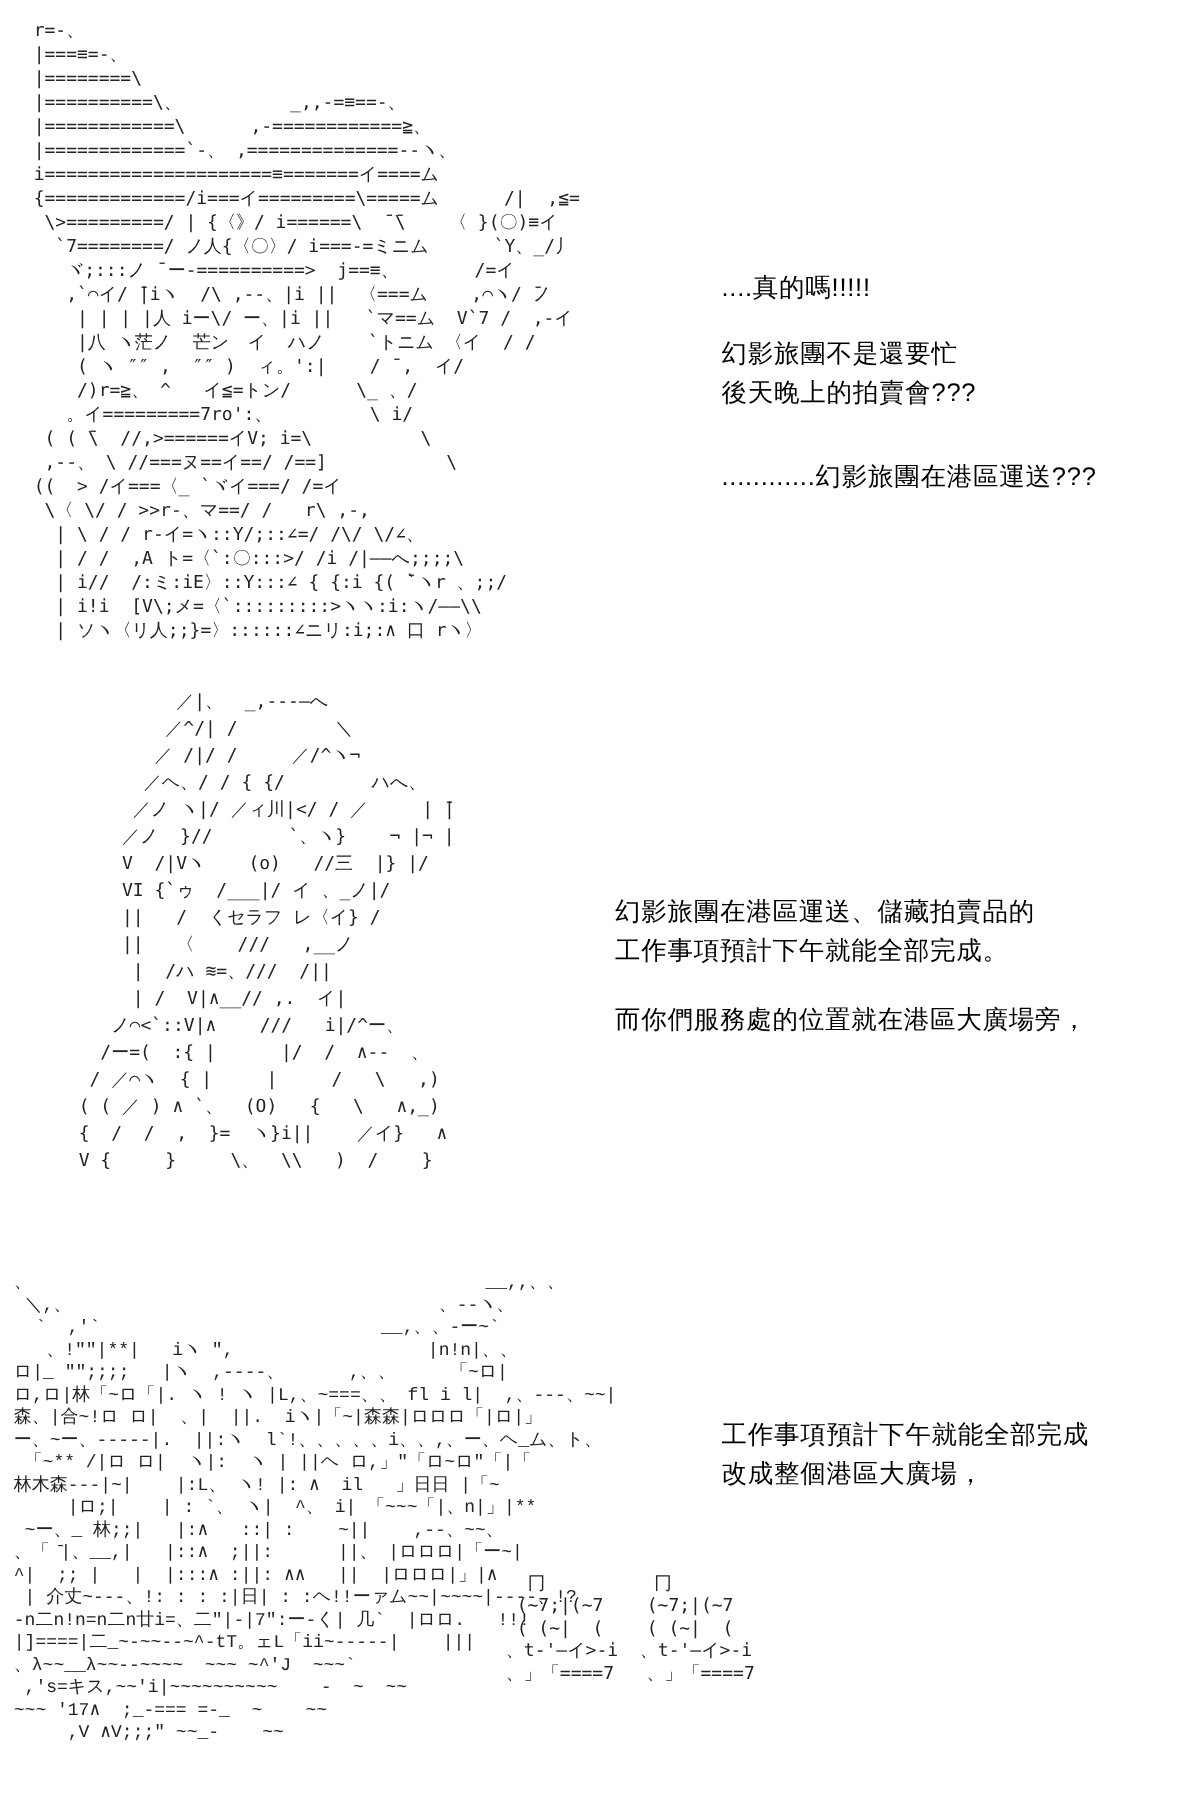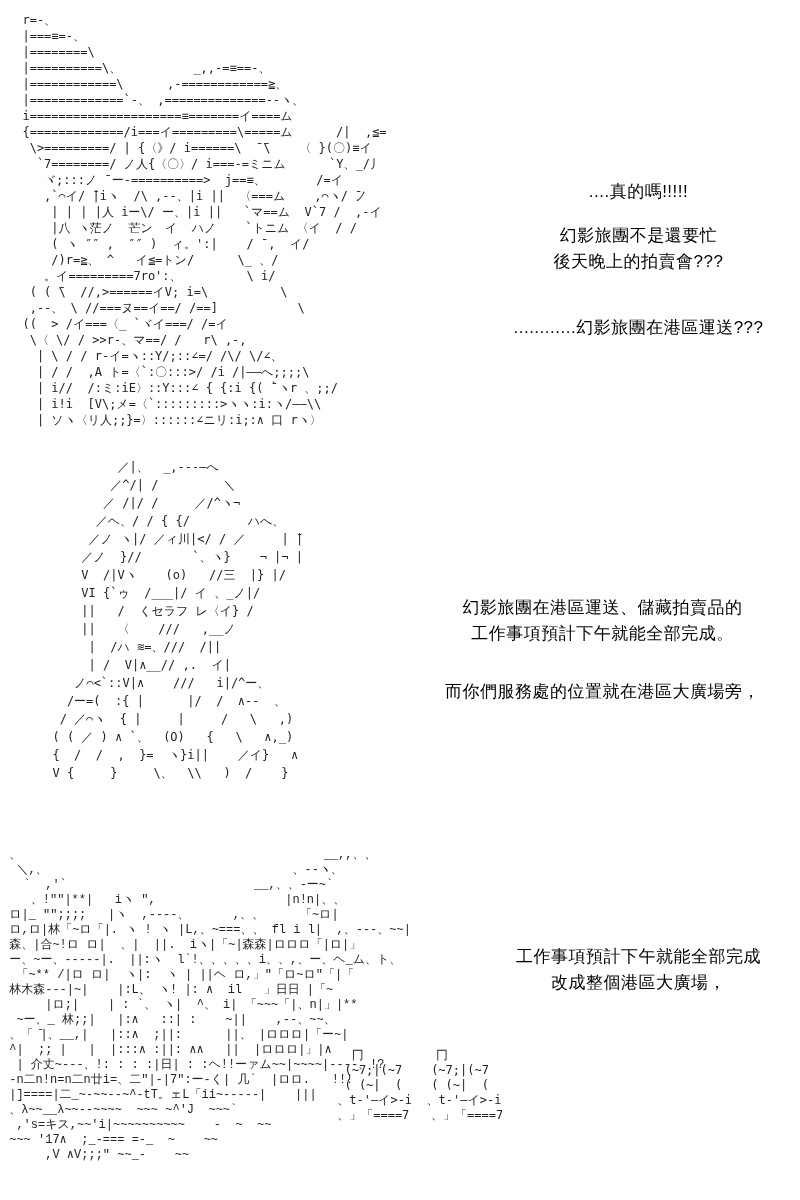--- a/index.html
+++ b/index.html
@@ -30,27 +30,26 @@
   .dialogue {
     position: absolute;
     font-size: 17px;
     line-height: 26px;
     color: #000;
     letter-spacing: 0.5px;
   }
   .dialogue p {
     margin: 0 0 18px 0;
     white-space: pre-line;
-    text-align: center;
   }
   .d1 { left: 481px; top: 179px; width: 315px; }
   .d1 p + p { margin-top: 0; }
-  .d1 p:nth-child(2) { margin-bottom: 40px; }
+  .d1 p:nth-child(2) { margin-bottom: 30px; }
   .d2 { left: 410px; top: 595px; width: 385px; }
-  .d2 p:first-child { margin-bottom: 32px; }
+  .d2 p:first-child { margin-bottom: 20px; }
   .d3 { left: 481px; top: 944px; width: 315px; }
   .d3 p:first-child { margin-bottom: 22px; }
 </style>
 </head>
 <body>
 
 <div>
 
   <section>
     <pre class="aa aa1">  r=-、

